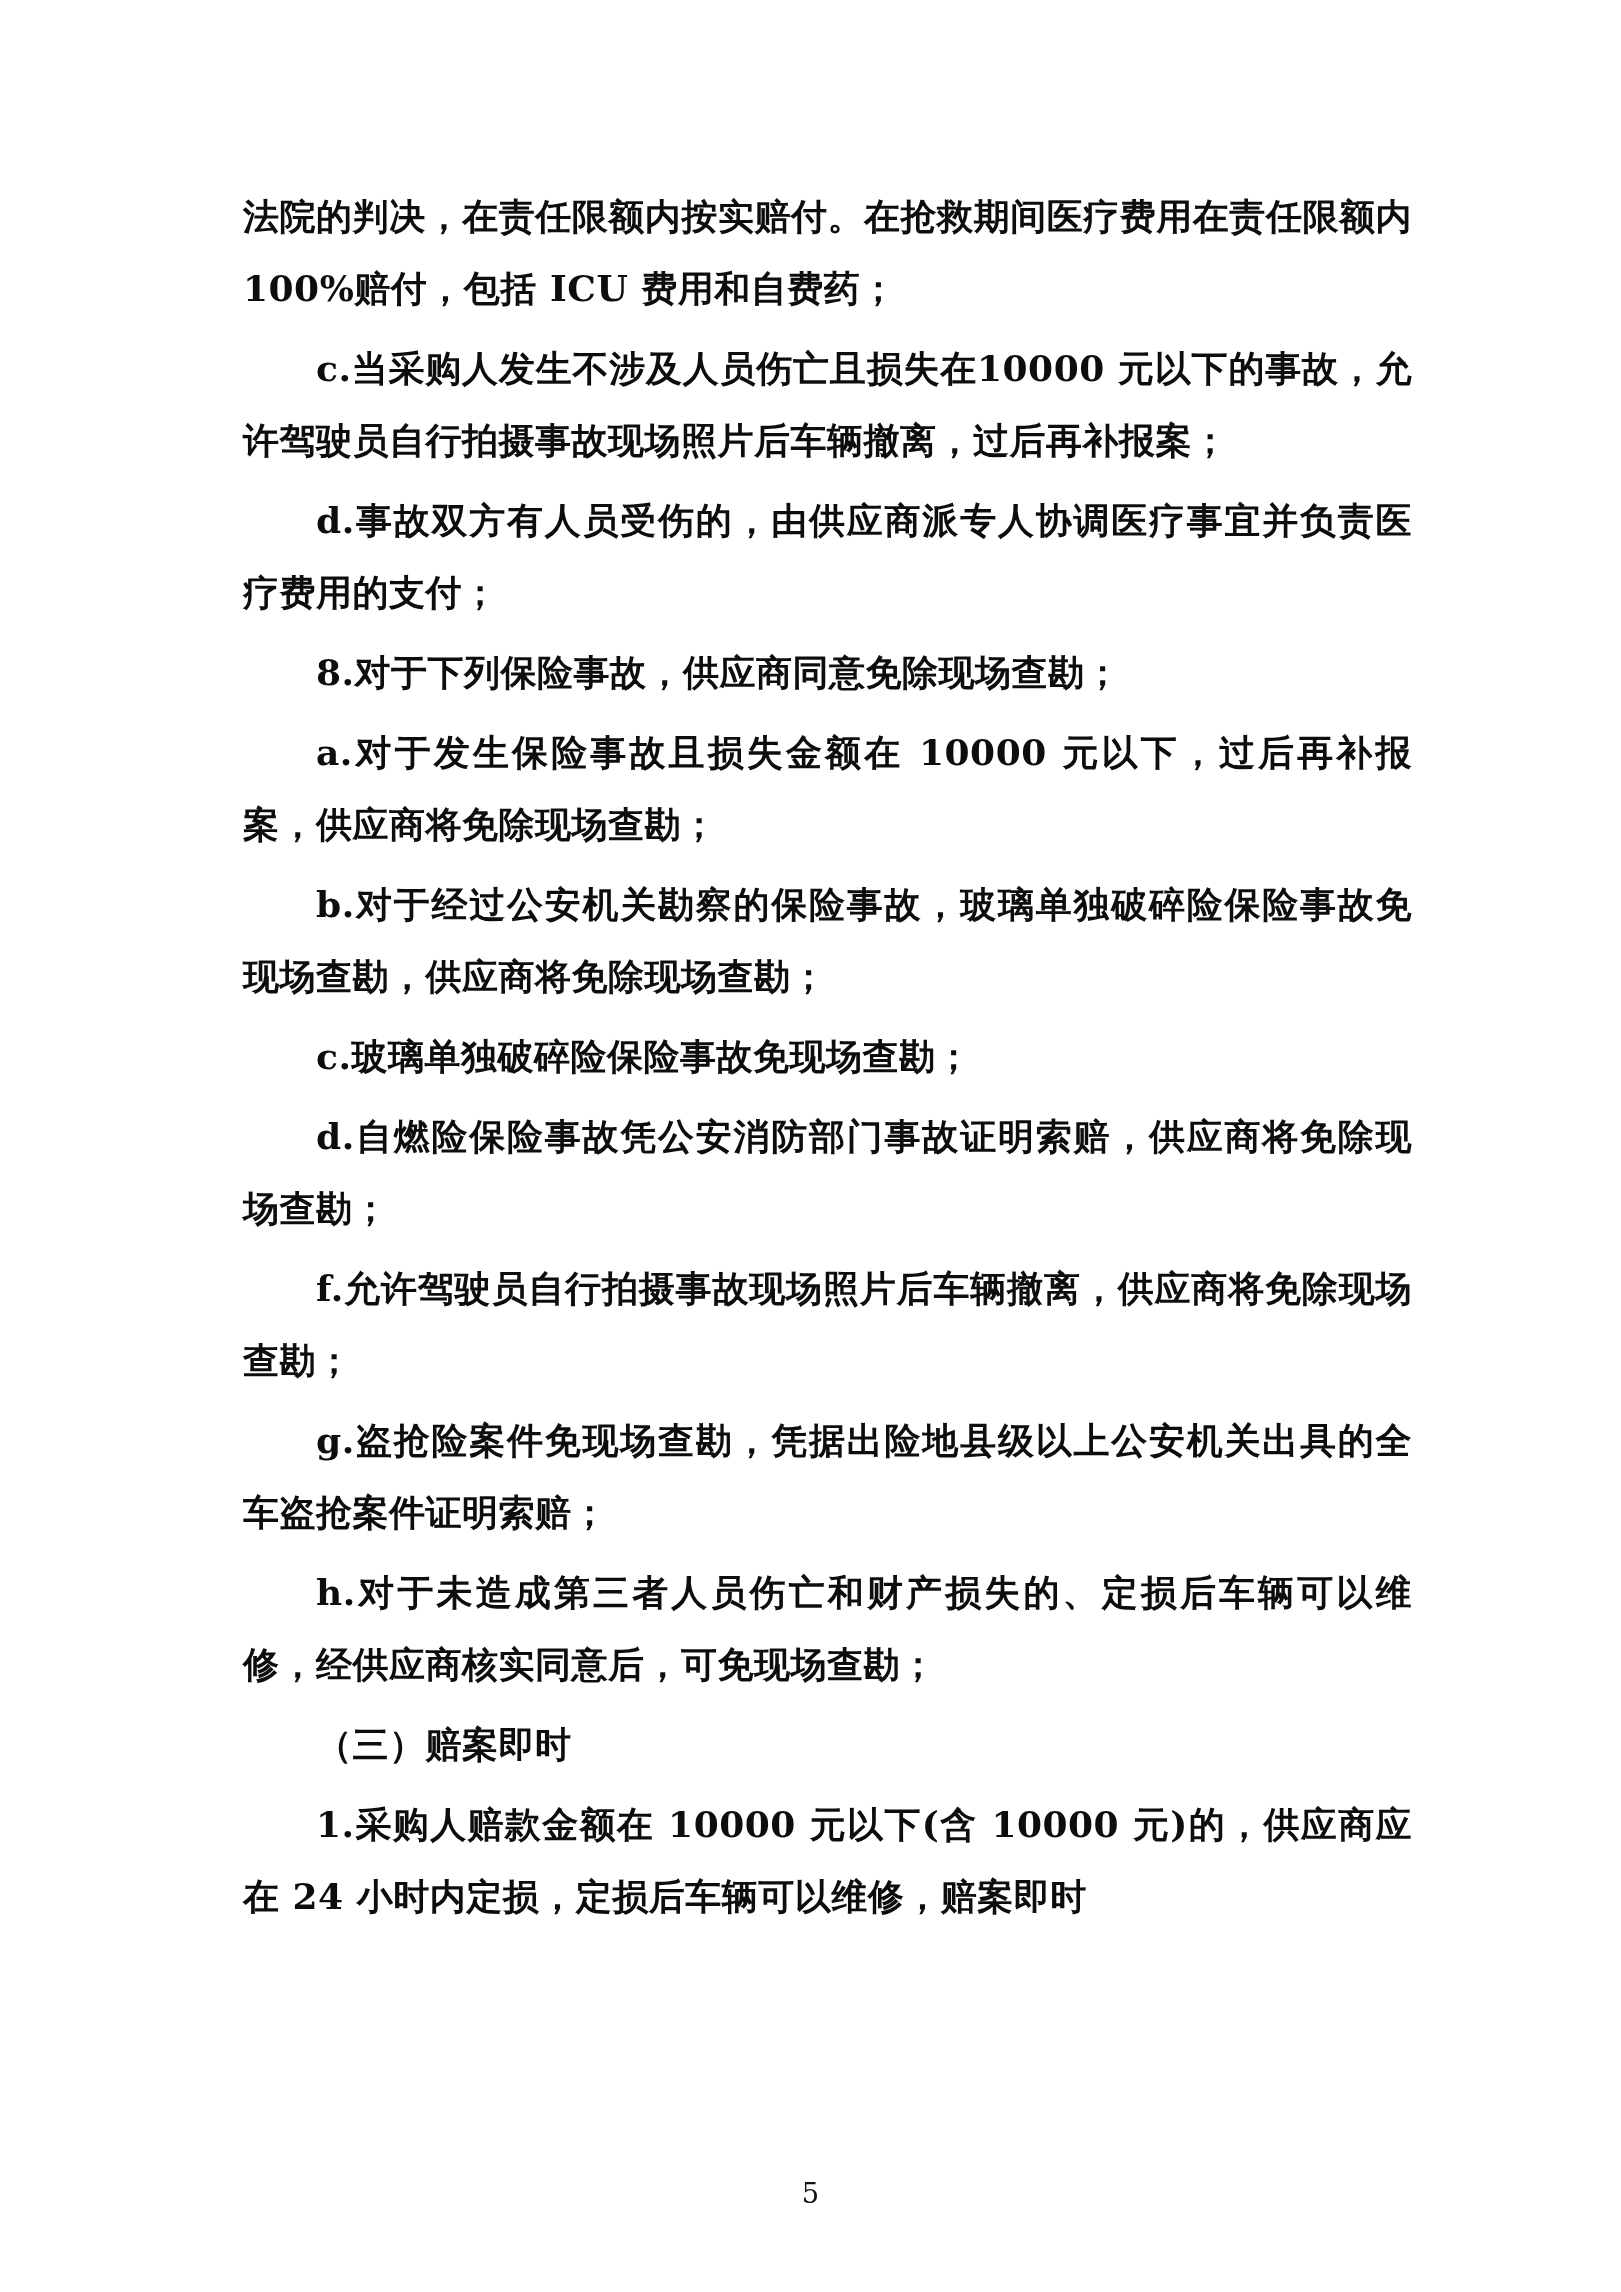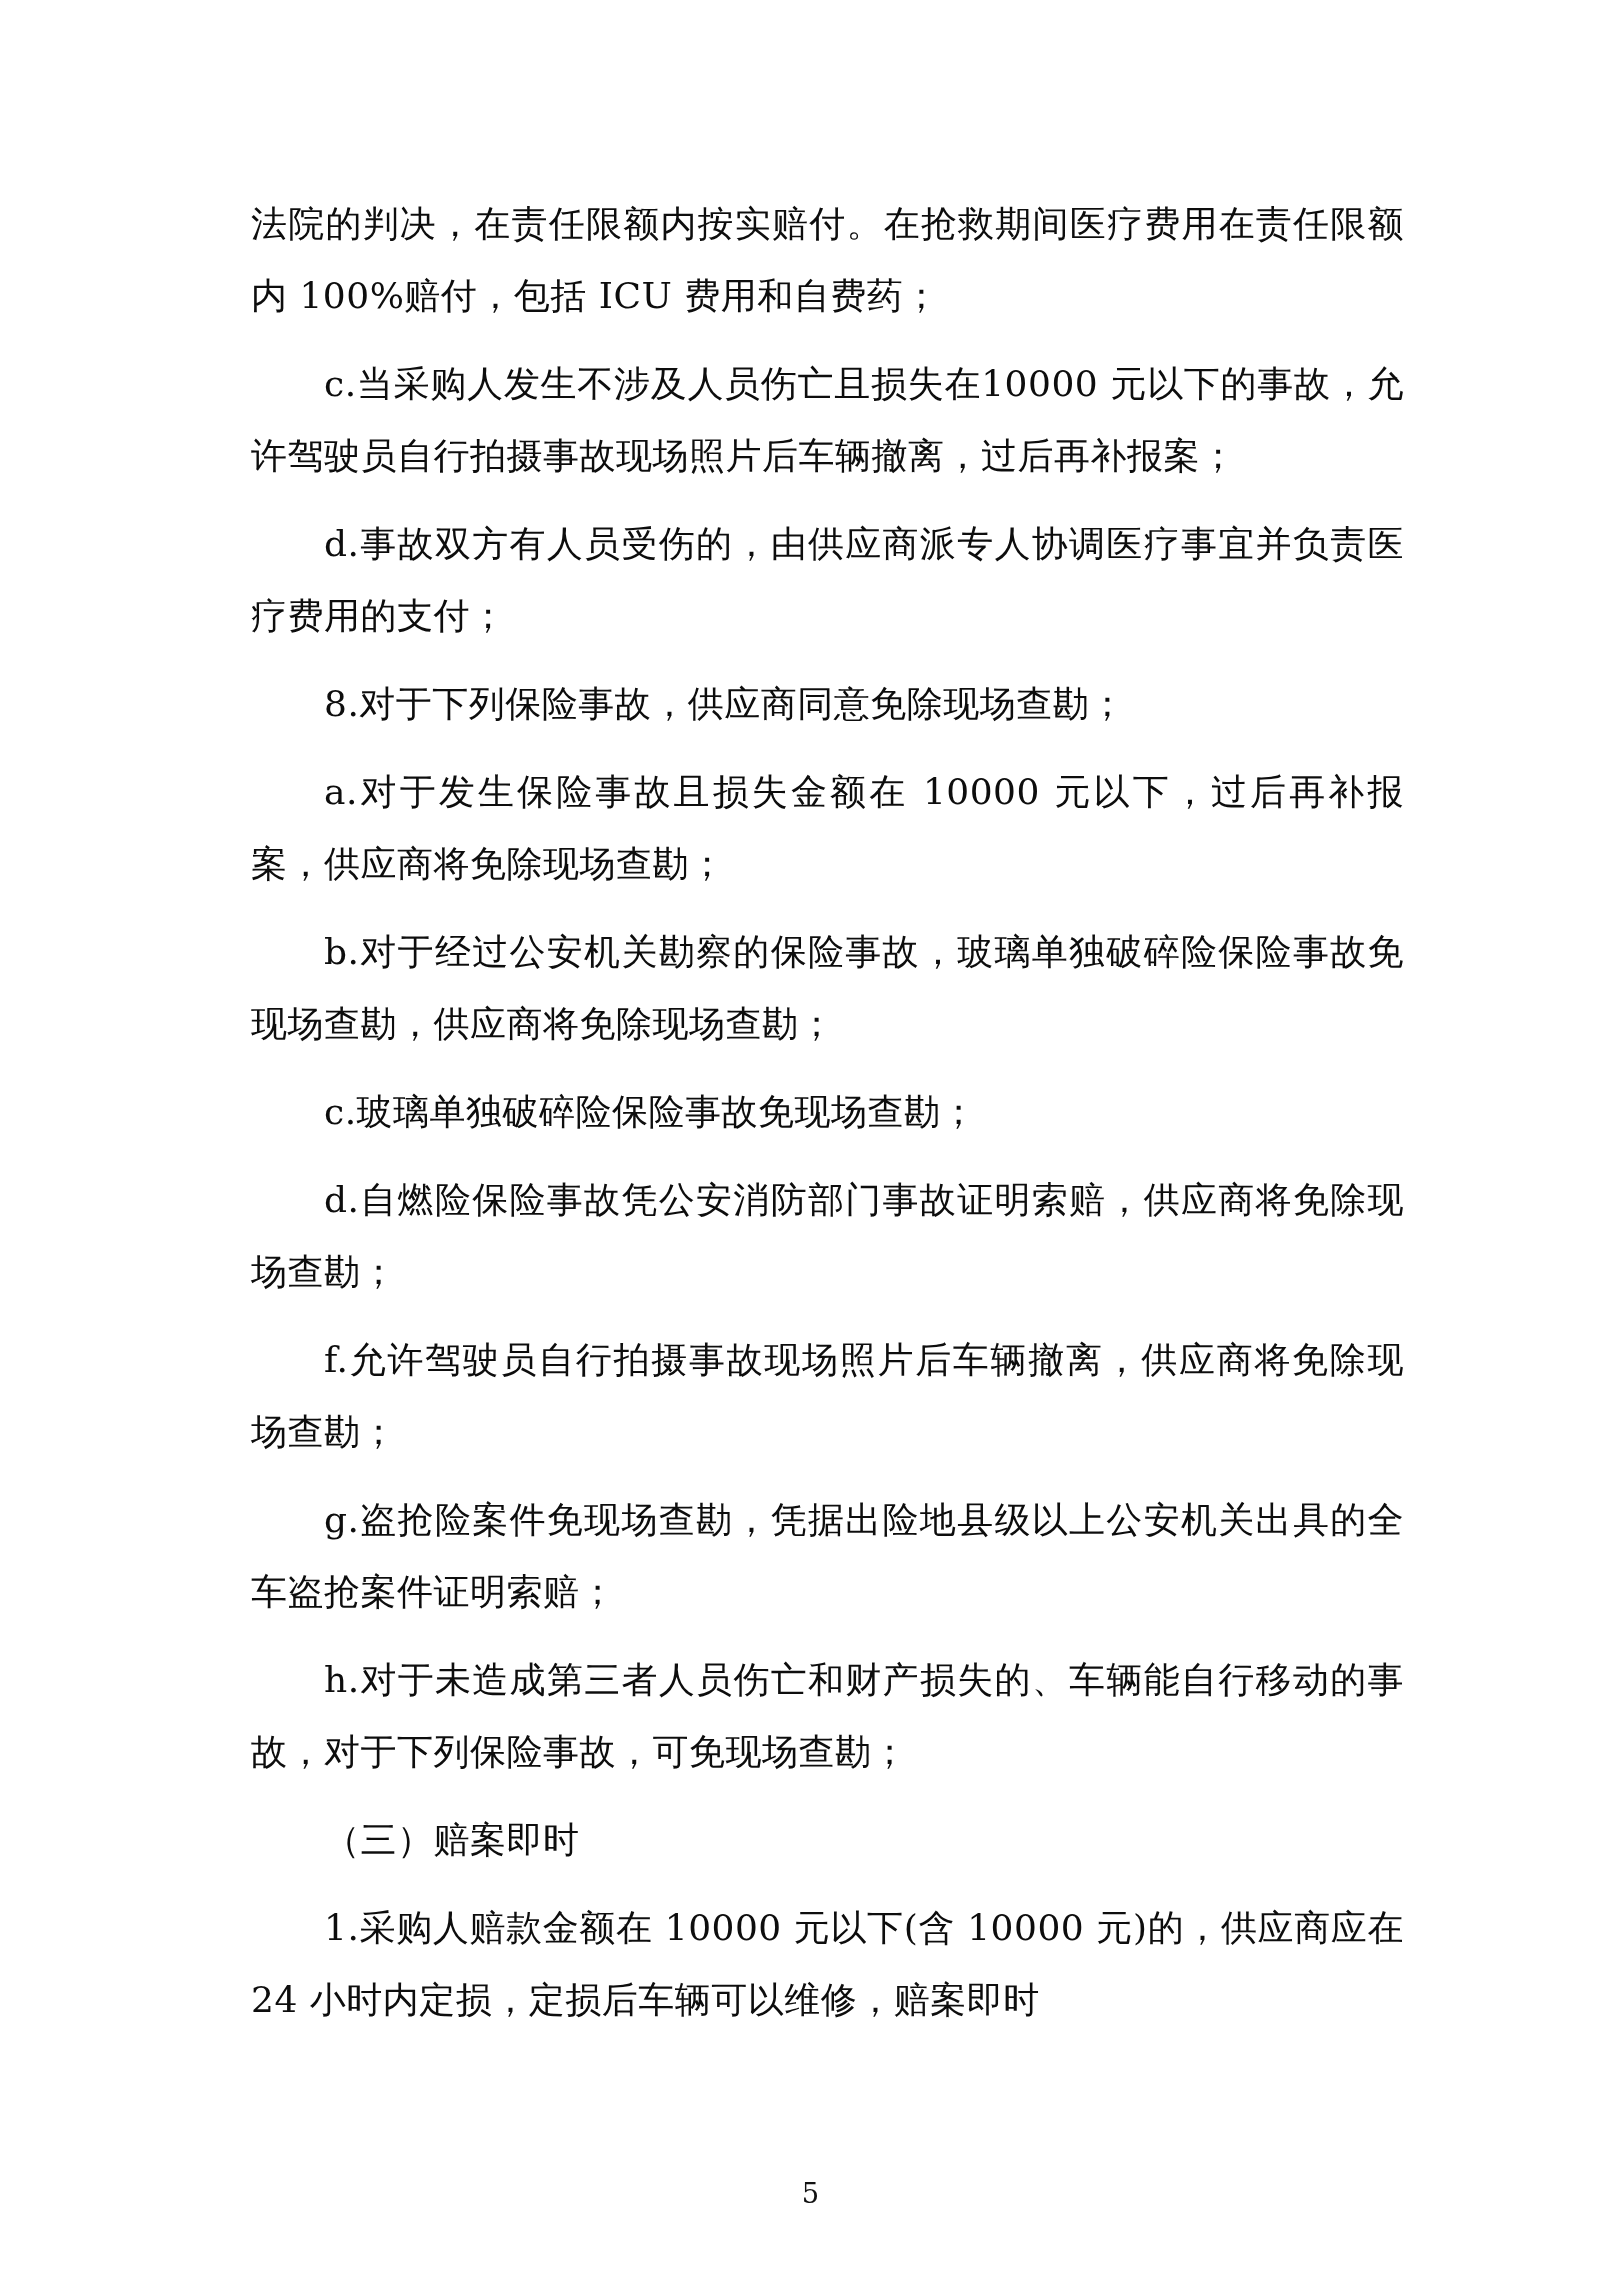--- a/index.html
+++ b/index.html
@@ -23,22 +23,23 @@
     position: relative;
   }
   .body-text {
     font-size: 36px;
     line-height: 72px;
     text-align: justify;
     text-justify: inter-ideograph;
     letter-spacing: 0.5px;
   }
   .para {
-    margin: 16px;
+    margin: 8px;
     text-indent: 0;
+    font-weight: bold;
   }
   .para.indent {
     text-indent: 73px;
   }
   .page-number {
     position: absolute;
     left: 0;
     right: 0;
     bottom: 84px;
     text-align: center;
@@ -55,19 +56,19 @@
     <p class="para">法院的判决，在责任限额内按实赔付。在抢救期间医疗费用在责任限额内 100%赔付，包括 ICU 费用和自费药；</p>
     <p class="para indent">c.当采购人发生不涉及人员伤亡且损失在10000 元以下的事故，允许驾驶员自行拍摄事故现场照片后车辆撤离，过后再补报案；</p>
     <p class="para indent">d.事故双方有人员受伤的，由供应商派专人协调医疗事宜并负责医疗费用的支付；</p>
     <p class="para indent">8.对于下列保险事故，供应商同意免除现场查勘；</p>
     <p class="para indent">a.对于发生保险事故且损失金额在 10000 元以下，过后再补报案，供应商将免除现场查勘；</p>
     <p class="para indent">b.对于经过公安机关勘察的保险事故，玻璃单独破碎险保险事故免现场查勘，供应商将免除现场查勘；</p>
     <p class="para indent">c.玻璃单独破碎险保险事故免现场查勘；</p>
     <p class="para indent">d.自燃险保险事故凭公安消防部门事故证明索赔，供应商将免除现场查勘；</p>
     <p class="para indent">f.允许驾驶员自行拍摄事故现场照片后车辆撤离，供应商将免除现场查勘；</p>
     <p class="para indent">g.盗抢险案件免现场查勘，凭据出险地县级以上公安机关出具的全车盗抢案件证明索赔；</p>
-    <p class="para indent">h.对于未造成第三者人员伤亡和财产损失的、车辆能自行移动的事故，对于下列保险事故，可免现场查勘；</p>
+    <p class="para indent">h.对于未造成第三者人员伤亡和财产损失的、定损后车辆可以维修，经供应商核实同意后，可免现场查勘；</p>
     <p class="para indent">（三）赔案即时</p>
     <p class="para indent">1.采购人赔款金额在 10000 元以下(含 10000 元)的，供应商应在 24 小时内定损，定损后车辆可以维修，赔案即时</p>
   </div>
   <div class="page-number">5</div>
 </div>
 
 
 </body></html>

